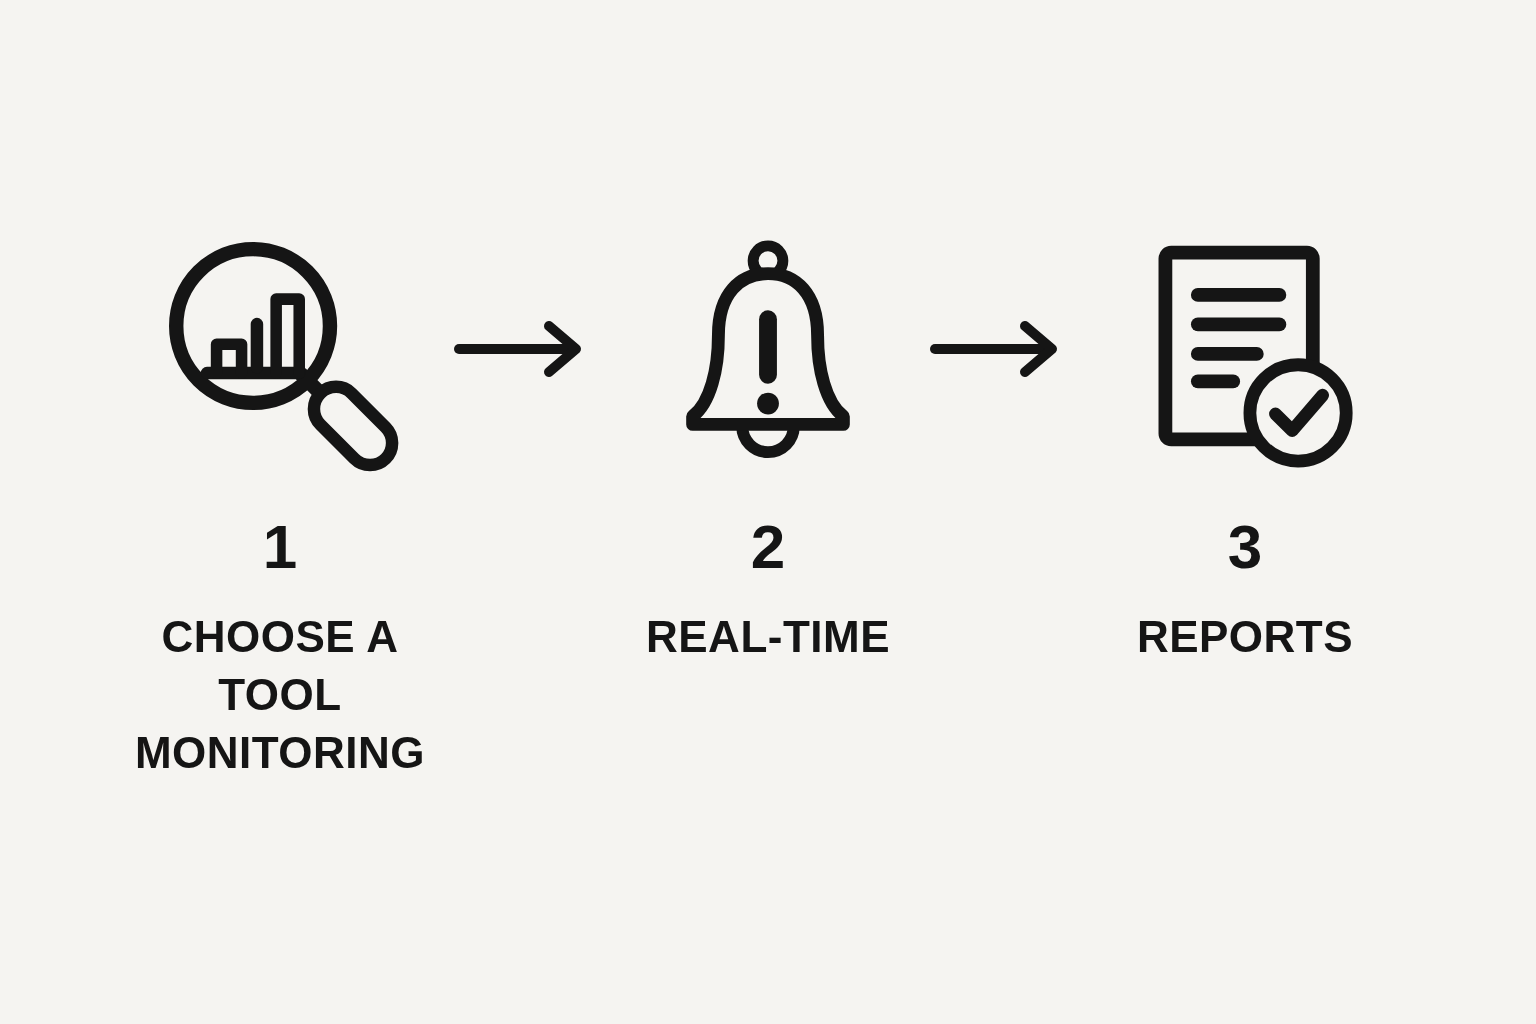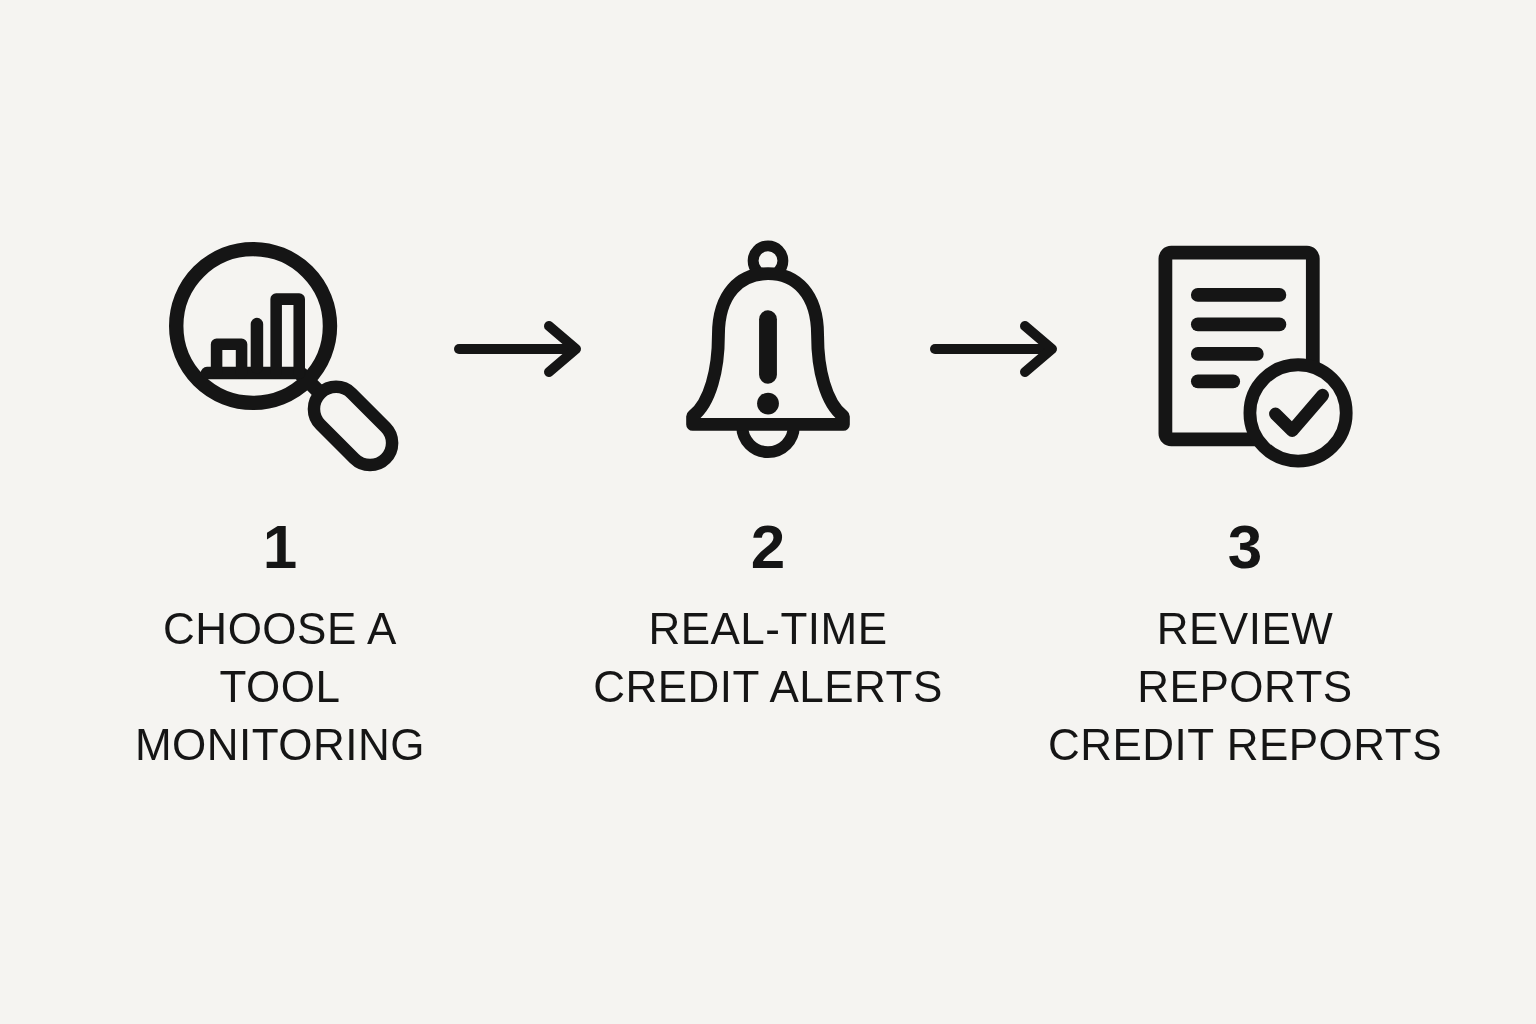--- a/index.html
+++ b/index.html
@@ -29,23 +29,23 @@
   }
   .step-icon svg{display:block;}
   .step-number{
     margin-top:42px;
     font-size:62px;
     font-weight:700;
     letter-spacing:0px;
     line-height:1;
   }
   .step-label{
-    margin-top:22px;
+    margin-top:30px;
     font-size:44px;
-    font-weight:400;
+    font-weight:700;
     line-height:1.32;
     letter-spacing:0.5px;
   }
   .arrow{
     position:absolute;
     top:316px;
   }
   .stroke{
     fill:none;
     stroke:var(--ink);
@@ -116,21 +116,20 @@
                  L 196 198
                  Z"></path>
 
         <line class="stroke" x1="120" y1="92" x2="120" y2="148" stroke-width="18"></line>
         <circle class="fill-ink" cx="120" cy="177" r="11"></circle>
       </svg>
     </div>
     <div class="step-number">2</div>
     <div class="step-label">
       <div>REAL-TIME</div>
-      <div>CREDIT ALERTS</div>
     </div>
   </section>
 
   <div class="arrow" id="arrow-2">
     <svg width="142" height="66" viewBox="0 0 142 66" aria-hidden="true">
       <line class="stroke" x1="7" y1="33" x2="120" y2="33" stroke-width="10"></line>
       <polyline class="stroke" points="97,10 124,33 97,56" stroke-width="10"></polyline>
     </svg>
   </div>
 
@@ -144,19 +143,17 @@
         <line class="stroke" x1="68" y1="98" x2="151" y2="98" stroke-width="14"></line>
         <line class="stroke" x1="68" y1="128" x2="128" y2="128" stroke-width="14"></line>
         <line class="stroke" x1="68" y1="156" x2="104" y2="156" stroke-width="14"></line>
 
         <circle class="stroke mask-bg" cx="170" cy="188" r="49" stroke-width="13"></circle>
         <path class="stroke" d="M 147 189 L 164 206 L 195 170" stroke-width="13"></path>
       </svg>
     </div>
     <div class="step-number">3</div>
     <div class="step-label">
-      <div>REVIEW</div>
       <div>REPORTS</div>
-      <div>CREDIT REPORTS</div>
     </div>
   </section>
 
 </div>
 
 </body></html>

